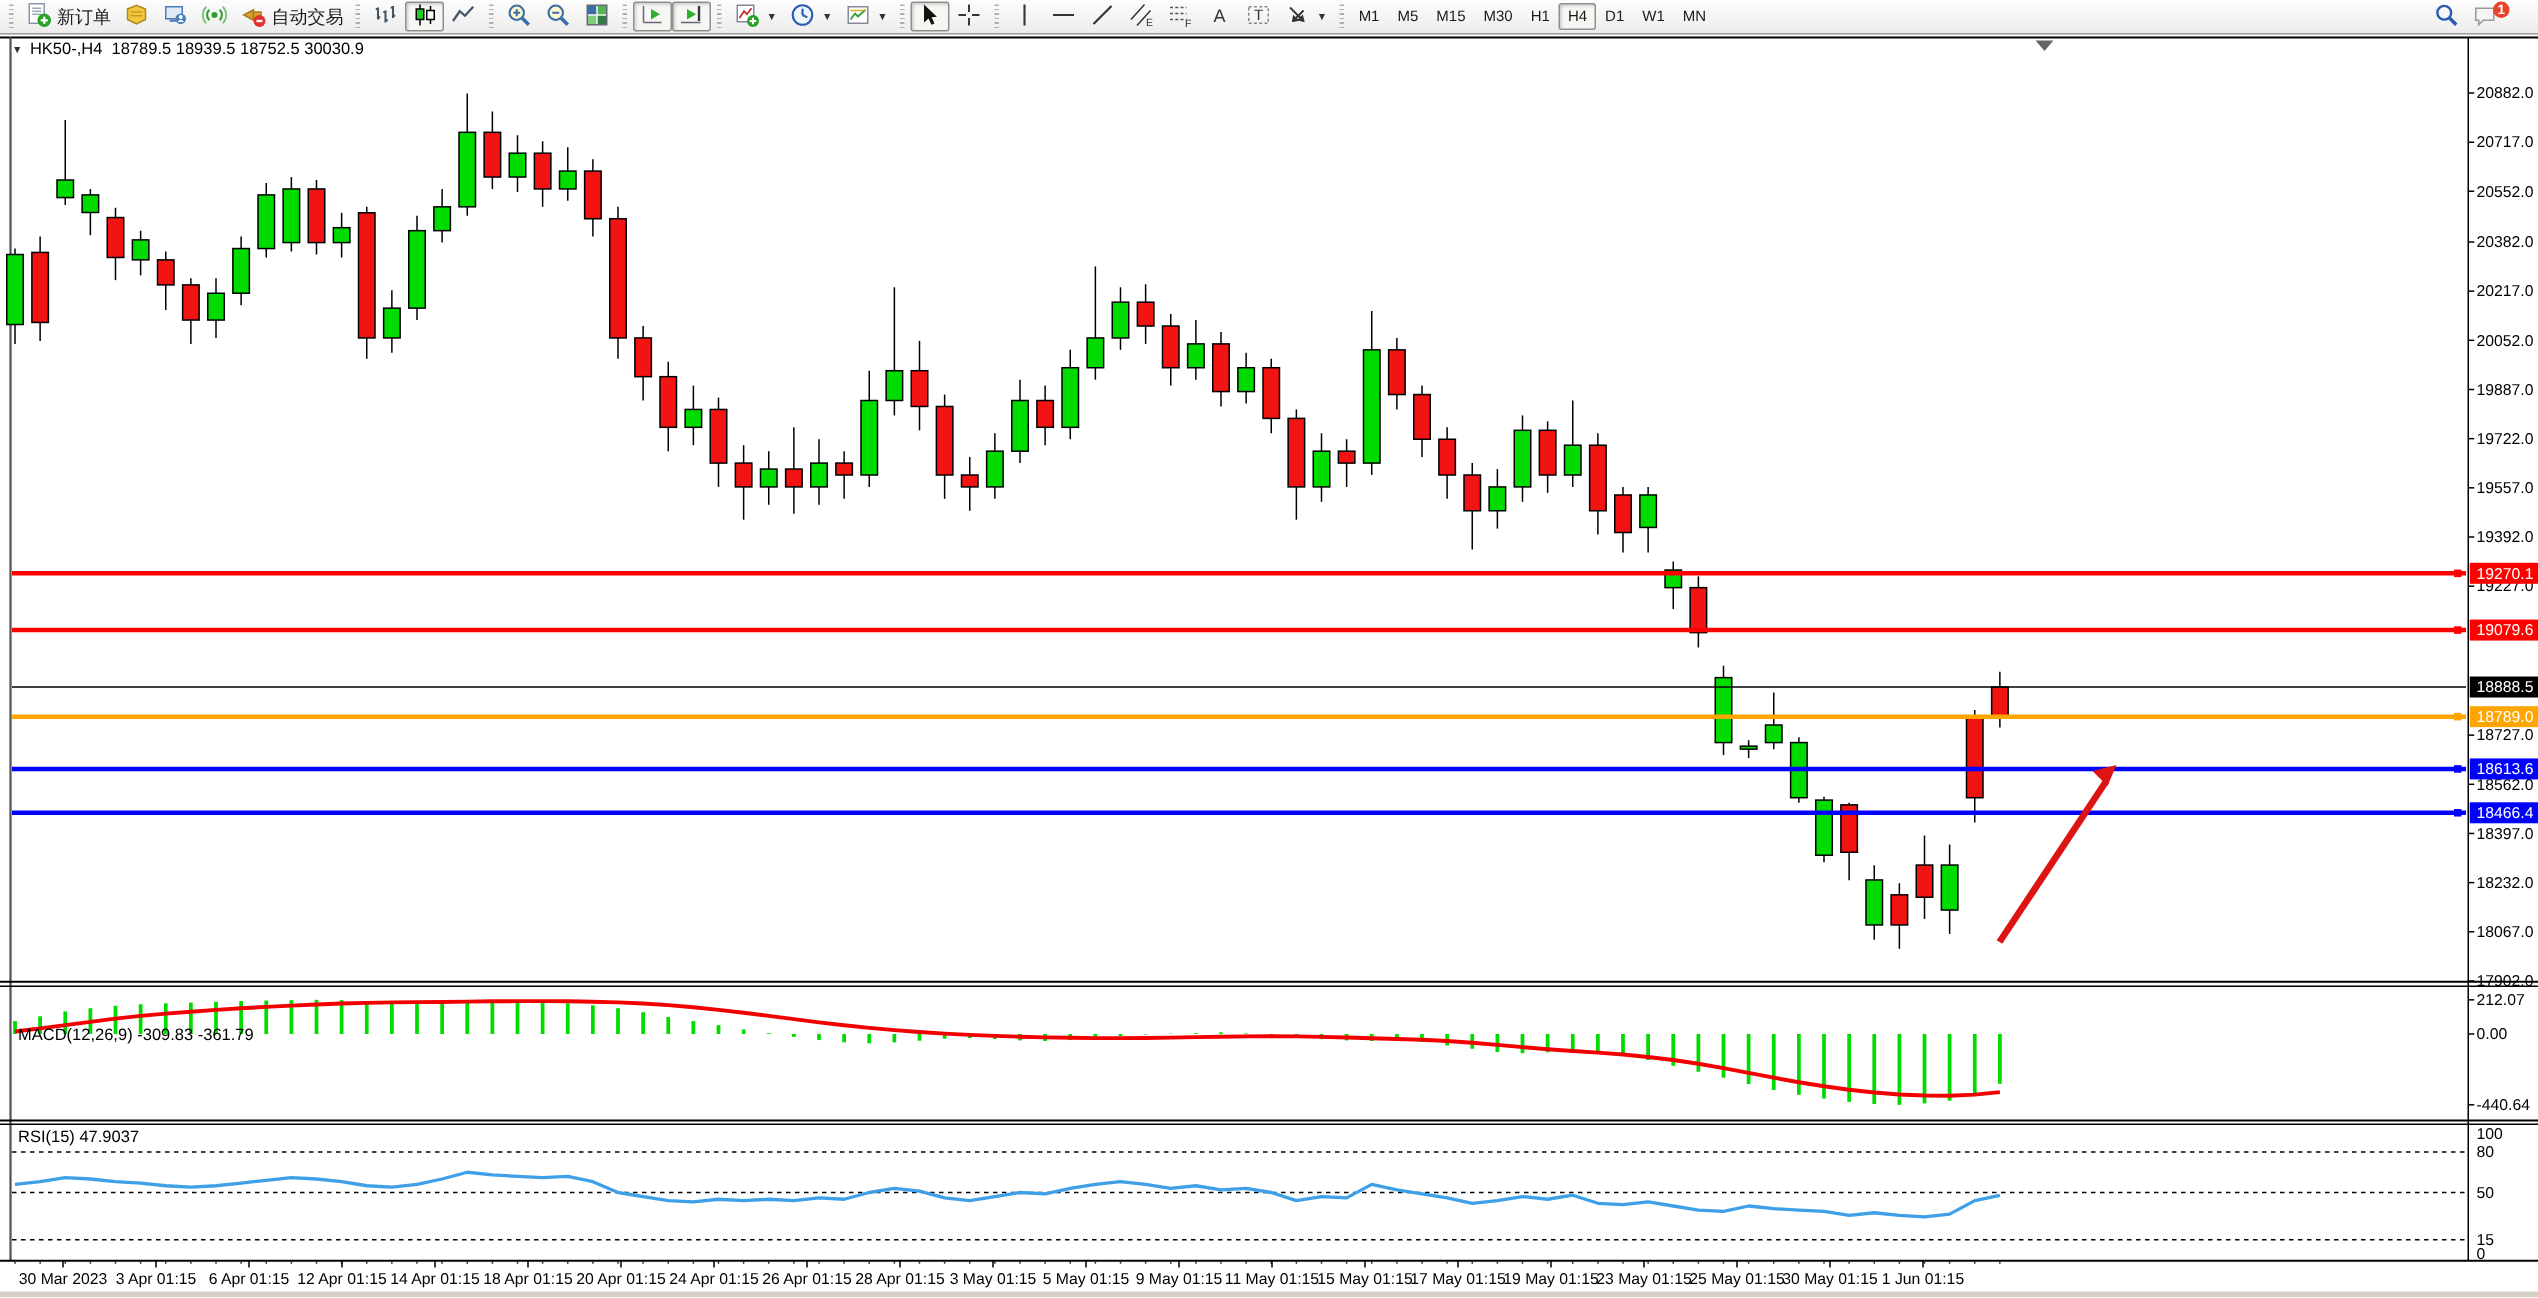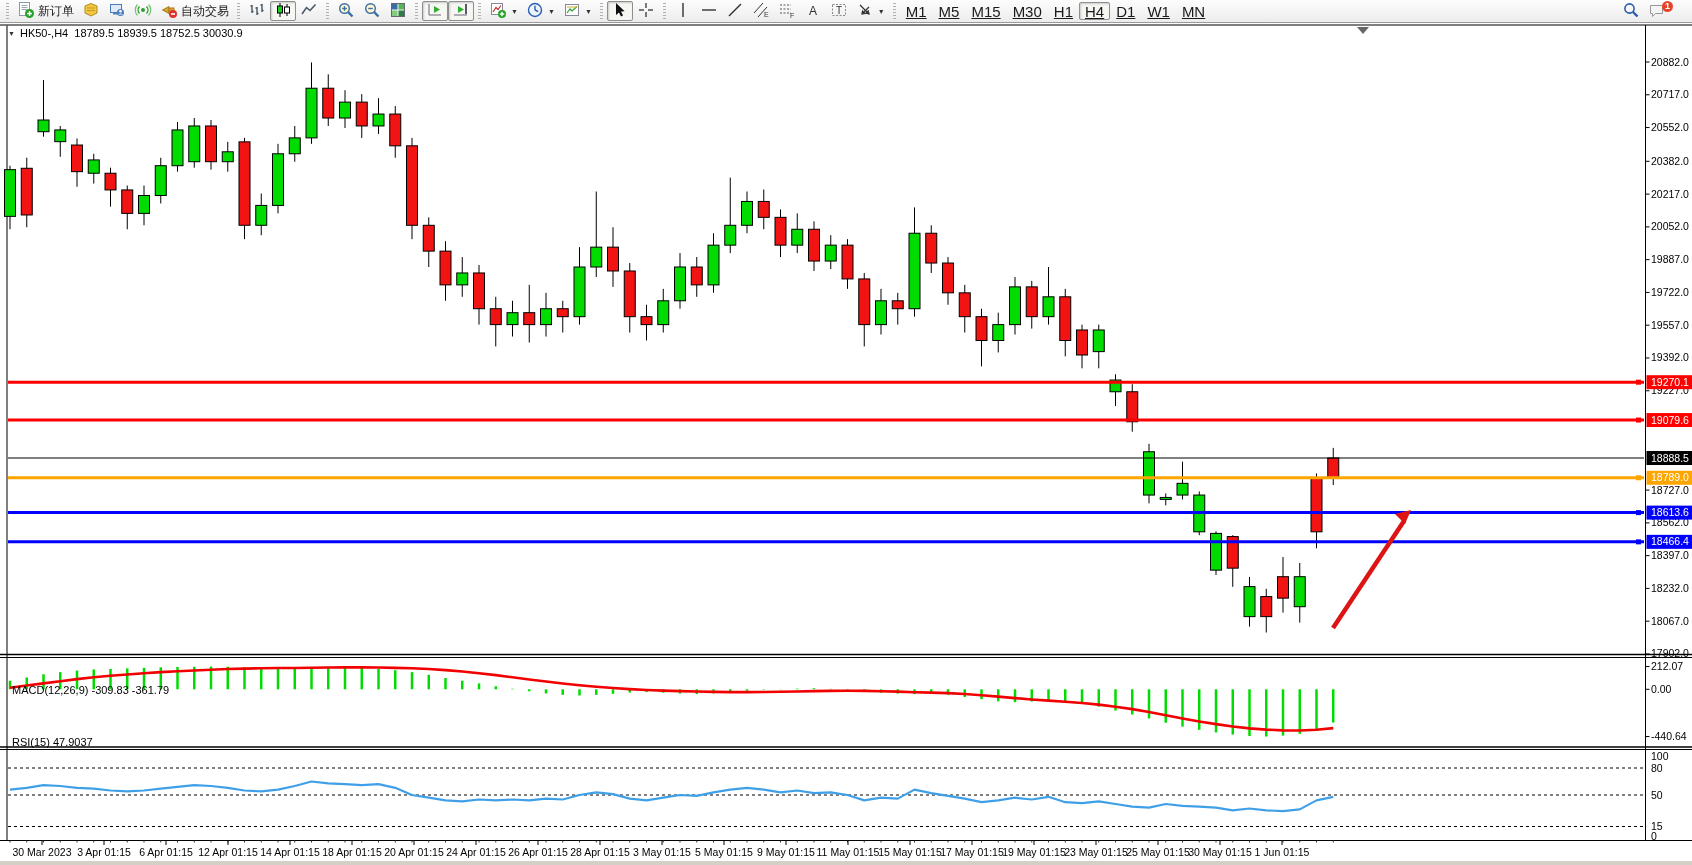--- a/index.html
+++ b/index.html
@@ -9,32 +9,32 @@
   #toolbar{position:absolute;left:0;top:0;width:1692px;height:23px;
     background:linear-gradient(#fdfdfd,#ececec);border-bottom:1px solid #9a9a9a;
     display:flex;align-items:center;padding-left:2px;box-sizing:border-box;}
   .grip{width:3px;height:16px;margin:0 4px;flex:none;
     background-image:repeating-linear-gradient(to bottom,#b0b0b0 0 1px,transparent 1px 3px);}
   .tb-btn{height:20px;min-width:22px;display:inline-flex;align-items:center;justify-content:center;
     gap:3px;padding:0 3px;border:1px solid transparent;border-radius:2px;font-size:12px;color:#1a1a1a;
     background:transparent;cursor:default;flex:none;white-space:nowrap;}
   .tb-btn.active{border:1px solid #8f8f8f;background:#f6f6f2;box-shadow:inset 1px 1px 2px rgba(0,0,0,.18);justify-content:center;}
   .tb-btn .dd{font-size:7px;color:#333;margin-left:1px;}
-  .tf{font-size:15px;padding:0 5px;height:18px;text-decoration:underline;}
+  .tf{font-size:10px;padding:0 5px;height:18px;}
   #tb-right{margin-left:auto;display:flex;align-items:center;margin-right:8px;}
   .badge{background:#e8432a;color:#fff;border-radius:8px;font-size:9px;line-height:11px;
     padding:0 3px;position:relative;top:-5px;left:-7px;font-weight:bold;}
   
   #chart-window{position:absolute;left:0;top:24px;width:1692px;height:841px;background:#fff;}
   #cs{position:absolute;left:0;top:0;}
   .ov{position:absolute;font-size:11px;color:#000;white-space:pre;z-index:5;}
   #symbol-title{left:8px;top:3px;}
   #symbol-title .caret{font-size:7px;color:#333;margin-right:5px;vertical-align:1px;}
   #macd-label{left:12px;top:660px;}
-  #rsi-label{left:12px;top:712px;}
+  #rsi-label{left:12px;top:728px;}
   svg text{font-family:"Liberation Sans",sans-serif;}
 </style>
 </head>
 <body>
 
 <div id="app">
   <div id="toolbar">
       <span class="grip"></span>
       <button class="tb-btn">
         <span><svg width="18" height="18">

